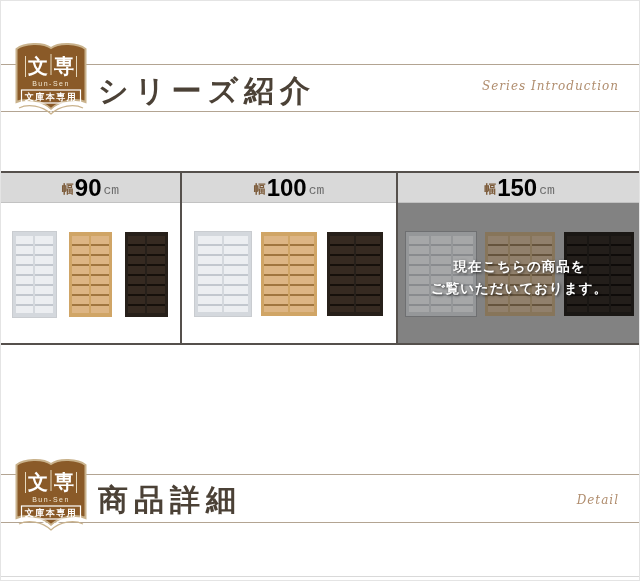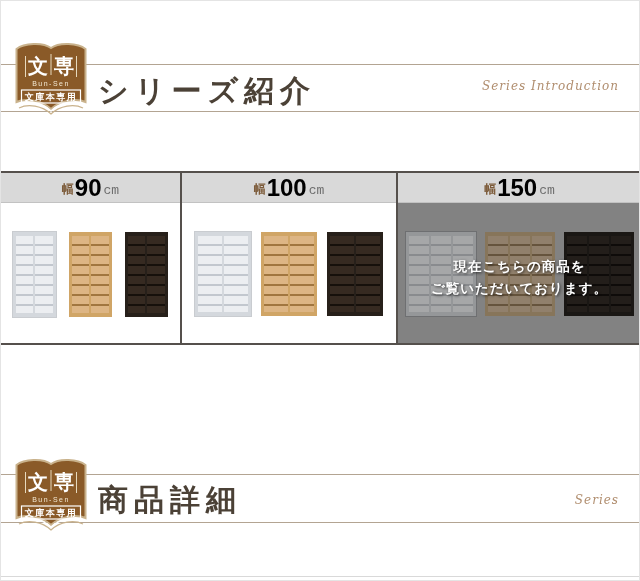--- a/index.html
+++ b/index.html
@@ -166,17 +166,17 @@
       <line x1="39" y1="15" x2="39" y2="36" stroke="#e7d9bd" stroke-width="1"></line>
       <line x1="64.5" y1="17" x2="64.5" y2="38" stroke="#e7d9bd" stroke-width="1"></line>
       <text x="26" y="34" text-anchor="middle" font-size="20" font-weight="bold" fill="#ffffff">文</text>
       <text x="52" y="34" text-anchor="middle" font-size="20" font-weight="bold" fill="#ffffff">専</text>
       <text x="39" y="47" text-anchor="middle" font-size="7" letter-spacing="1.5" fill="#f3e8d2">Bun-Sen</text>
       <rect x="9.5" y="51" width="59" height="13" fill="none" stroke="#ffffff" stroke-width="1.2"></rect>
       <text x="39" y="61" text-anchor="middle" font-size="9" font-weight="bold" letter-spacing="1.5" fill="#ffffff">文庫本専用</text>
     </svg>
 
     <div class="hdr-title" style="top:39px;">商品詳細</div>
-    <div class="hdr-script" style="top:52px;">Series</div>
+    <div class="hdr-script" style="top:52px;">Detail</div>
   </div>
 
   <div class="bottom-rule"></div>
 </div>
 
 </body></html>

